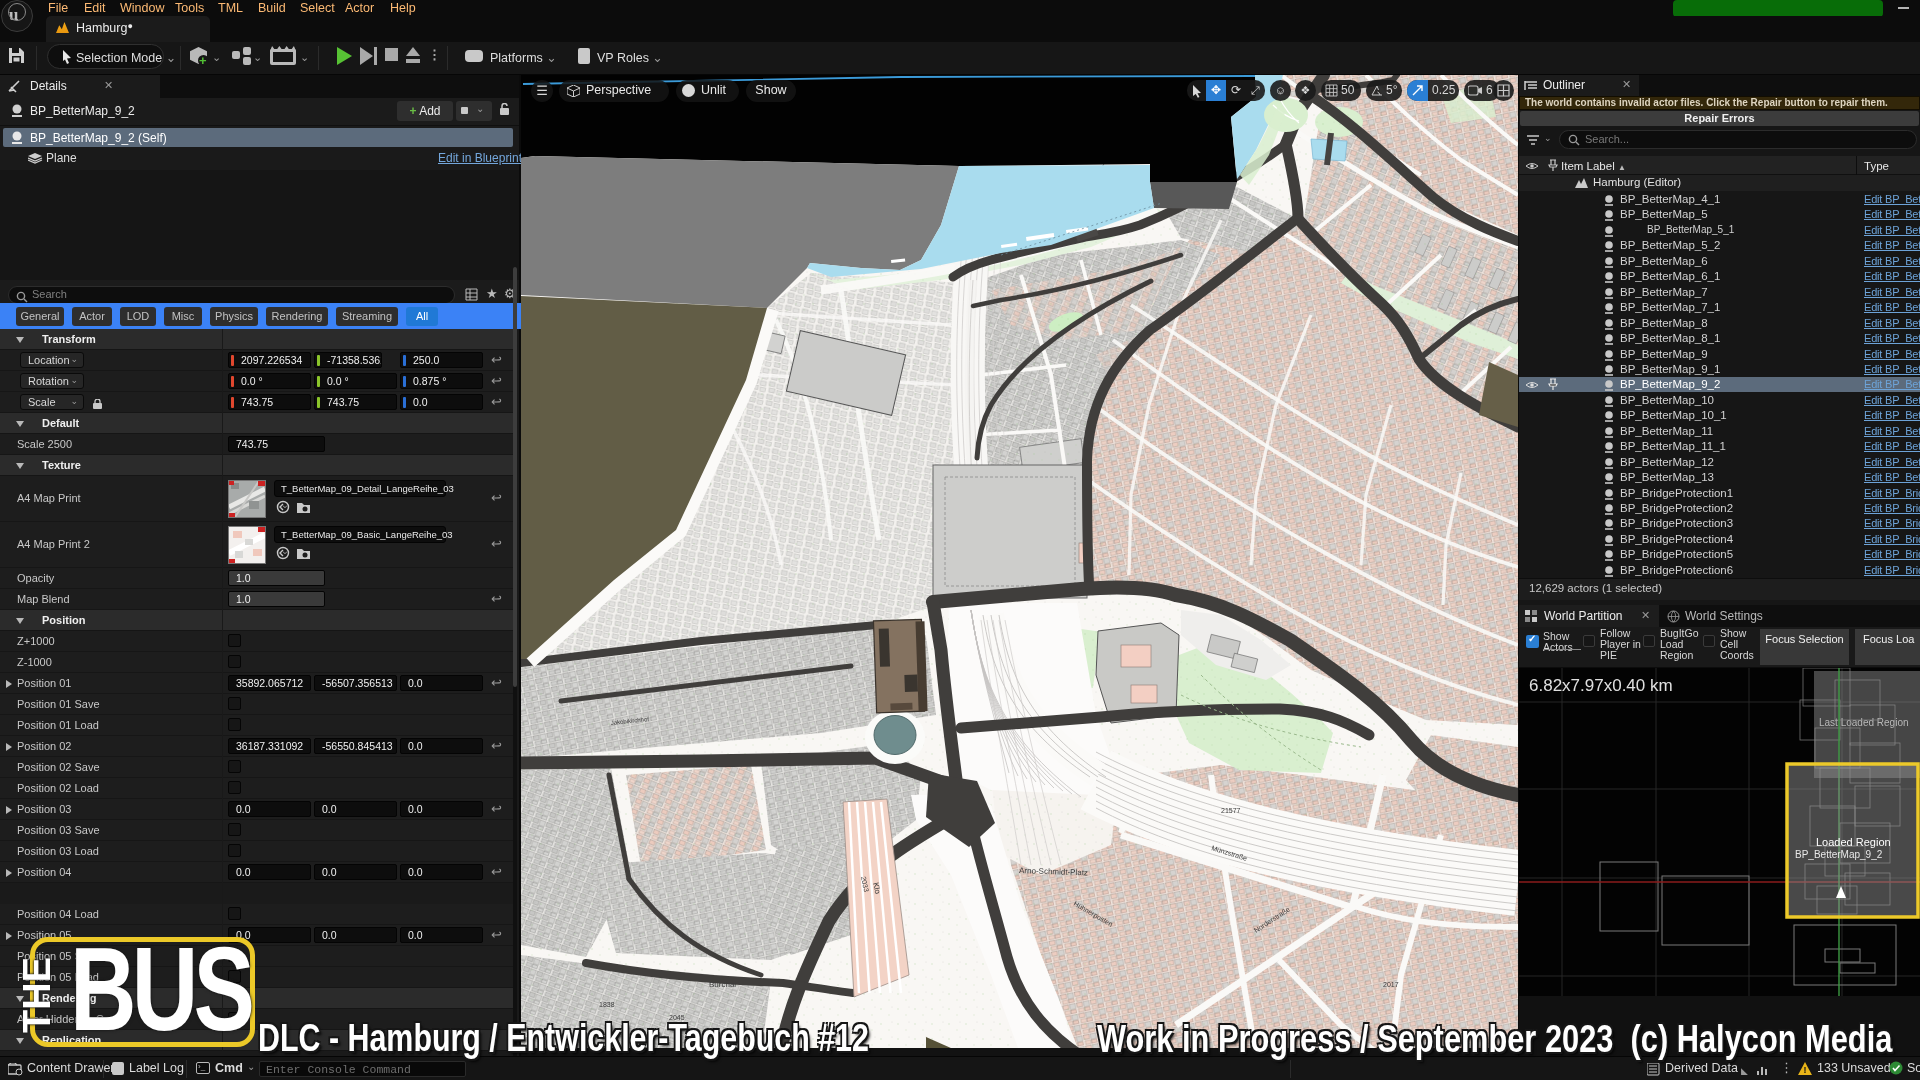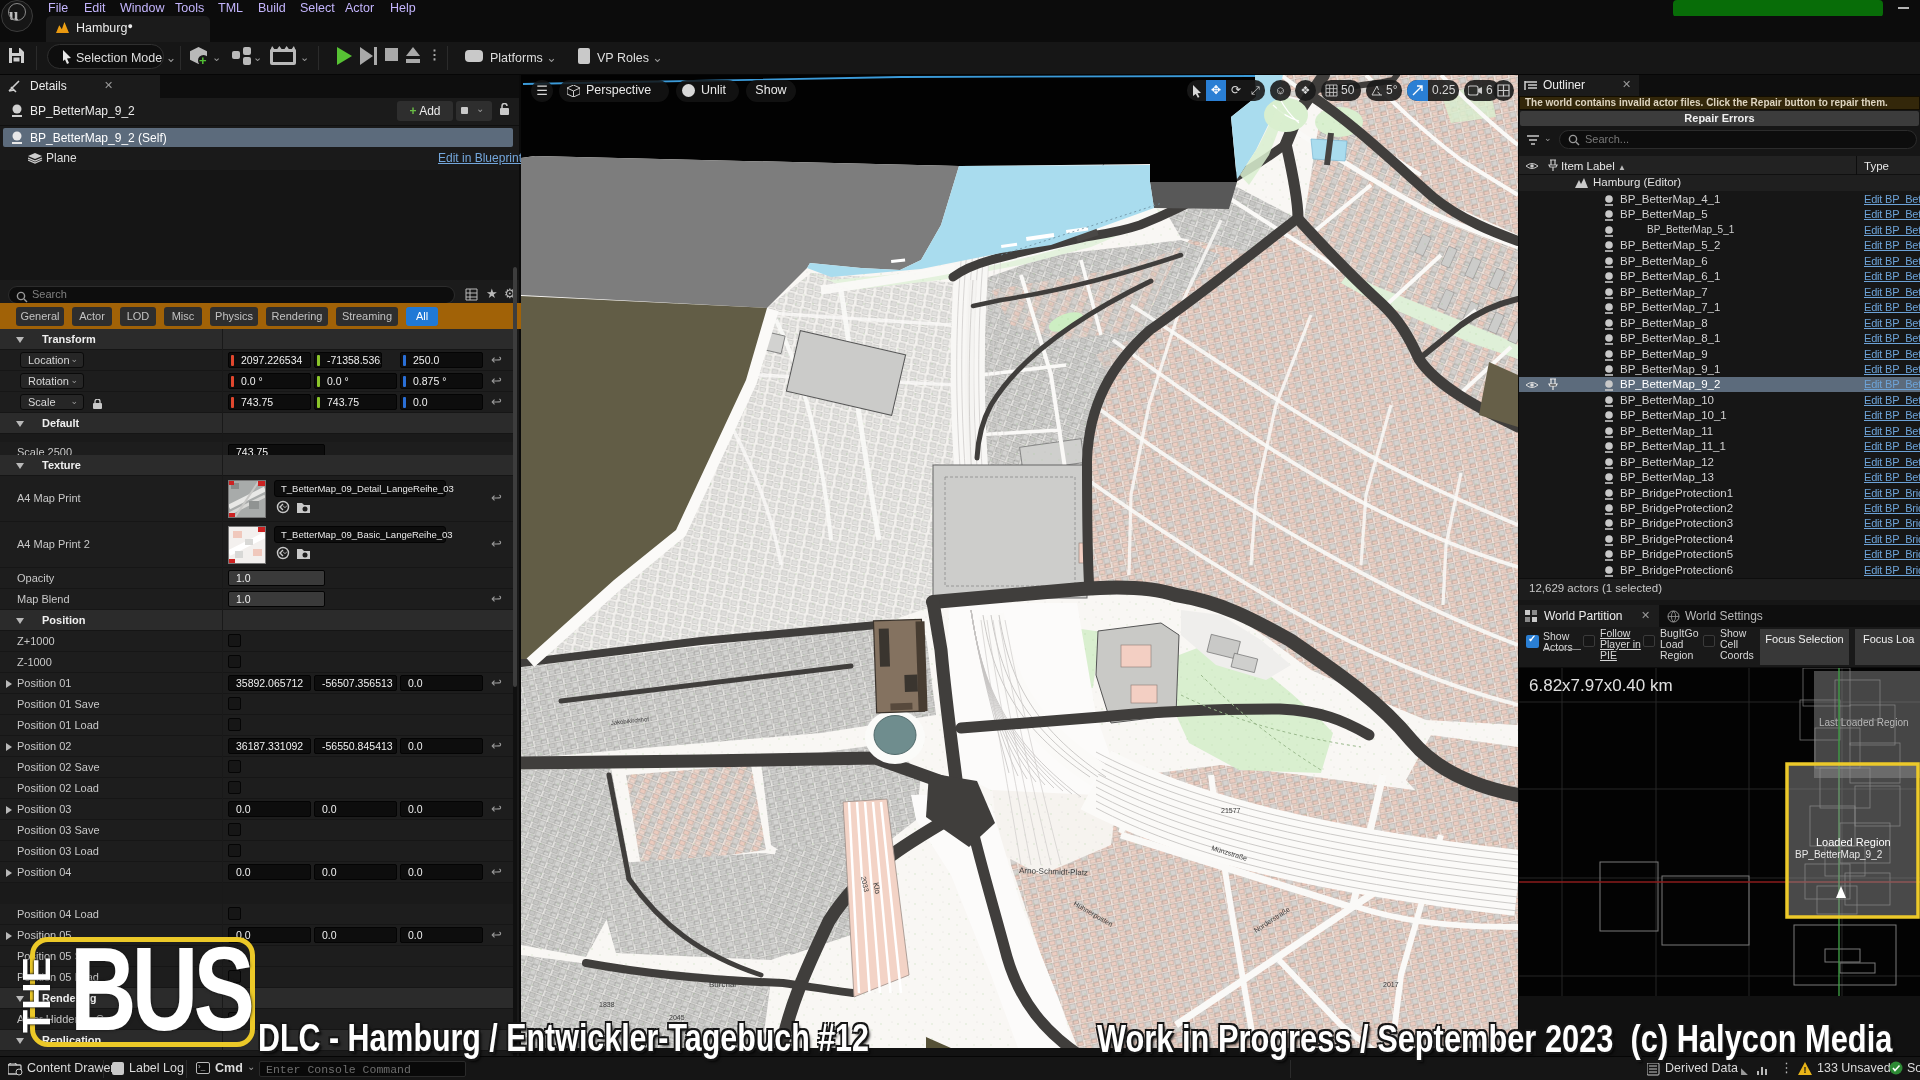--- a/index.html
+++ b/index.html
@@ -2,21 +2,21 @@
 <html><head>
 <meta charset="utf-8">
 <style>
   * { margin:0; padding:0; box-sizing:border-box; }
   html,body { width:1920px; height:1080px; overflow:hidden; background:#0b0b0b;
     font-family:"Liberation Sans", sans-serif; }
   .abs { position:absolute; }
   #root { position:absolute; left:0; top:0; width:1920px; height:1080px; }
   
   #menubar { left:0; top:0; width:1920px; height:16px; background:#0c0c0c; }
-  .menu-item { position:absolute; top:1px; font-size:12.5px; color:#c4b5fd; }
+  .menu-item { position:absolute; top:1px; font-size:12.5px; color:#fdba74; }
   #tabbar { left:0; top:16px; width:1920px; height:26px; background:#0c0c0c; }
   #lvltab { position:absolute; left:46px; top:16px; width:164px; height:26px;
     background:#1b1b1b; border-radius:5px 5px 0 0; color:#ececec; font-size:12.5px; }
   #toolbar { left:0; top:42px; width:1920px; height:33px; background:#161616;
     border-bottom:1px solid #060606; }
   .vsep { position:absolute; top:46px; width:1px; height:24px; background:#2b2b2b; }
   .tbtxt { position:absolute; top:50px; font-size:12.5px; color:#dedede; }
   
   .field { position:absolute; height:16px; background:#0d0d0d; border:1px solid #040404;
     border-radius:2px; color:#f0f0f0; font-size:10.5px; line-height:14px; padding-left:7px;
@@ -152,21 +152,21 @@
           <circle cx="5" cy="5" r="3.6" stroke="#9a9a9a" stroke-width="1.4" fill="none"></circle>
           <path d="M8 8 L11 11" stroke="#9a9a9a" stroke-width="1.4"></path>
         </svg></div>
   <div class="abs" style="left:32px;top:213px;font-size:11px;color:#808080;">Search</div>
   <div class="abs" style="left:465px;top:212px;width:13px;height:13px;"><svg width="13" height="13">
           <path d="M1 1 h11 v11 h-11 z M1 5 h11 M1 9 h11 M5 1 v11" stroke="#b9b9b9" fill="none"></path>
         </svg></div>
   <div class="abs" style="left:486px;top:211px;color:#b9b9b9;font-size:13px;">★</div>
   <div class="abs" style="left:504px;top:211px;color:#b9b9b9;font-size:13px;">⚙</div>
 
-  <div class="abs" id="pills" style="left:0;top:228px;width:613px;height:26px;background:#a16207;">
+  <div class="abs" id="pills" style="left:0;top:228px;width:613px;height:26px;background:#3b82f6;">
         <div style="position:absolute;left:16px;top:4px;width:48px;height:19px;background:#2e2e2e;border-radius:3px;color:#c2c2c2;font-size:11px;text-align:center;line-height:19px;">General</div>
         <div style="position:absolute;left:72px;top:4px;width:40px;height:19px;background:#2e2e2e;border-radius:3px;color:#c2c2c2;font-size:11px;text-align:center;line-height:19px;">Actor</div>
         <div style="position:absolute;left:120px;top:4px;width:36px;height:19px;background:#2e2e2e;border-radius:3px;color:#c2c2c2;font-size:11px;text-align:center;line-height:19px;">LOD</div>
         <div style="position:absolute;left:164px;top:4px;width:38px;height:19px;background:#2e2e2e;border-radius:3px;color:#c2c2c2;font-size:11px;text-align:center;line-height:19px;">Misc</div>
         <div style="position:absolute;left:210px;top:4px;width:48px;height:19px;background:#2e2e2e;border-radius:3px;color:#c2c2c2;font-size:11px;text-align:center;line-height:19px;">Physics</div>
         <div style="position:absolute;left:266px;top:4px;width:62px;height:19px;background:#2e2e2e;border-radius:3px;color:#c2c2c2;font-size:11px;text-align:center;line-height:19px;">Rendering</div>
         <div style="position:absolute;left:336px;top:4px;width:62px;height:19px;background:#2e2e2e;border-radius:3px;color:#c2c2c2;font-size:11px;text-align:center;line-height:19px;">Streaming</div>
         <div style="position:absolute;left:406px;top:4px;width:32px;height:19px;background:#2079d6;border-radius:3px;color:#fff;font-size:11px;text-align:center;line-height:19px;">All</div>
       </div>
   <div class="sechdr" style="top:254px;">Transform</div>
@@ -201,21 +201,21 @@
           </svg></span>
         <div class="field" style="left:228px;top:2px;width:83px;background:#0d0d0d;padding-left:12px;">743.75</div>
         <div class="cbar" style="left:231px;top:5px;background:#e0472e;"></div>
         <div class="field" style="left:314px;top:2px;width:83px;background:#0d0d0d;padding-left:12px;">743.75</div>
         <div class="cbar" style="left:317px;top:5px;background:#8bc52a;"></div>
         <div class="field" style="left:400px;top:2px;width:83px;background:#0d0d0d;padding-left:12px;">0.0</div>
         <div class="cbar" style="left:403px;top:5px;background:#2a6fd6;"></div>
         <span class="reset">↩</span>
       </div>
 <div class="sechdr" style="top:338px;">Default</div>
-<div class="row" style="top:359px;margin-top:8px;">
+<div class="row" style="top:359px;">
         <span class="rowlabel" style="left:17px;top:4px;">Scale 2500</span>
         <div class="field" style="left:228px;top:2px;width:97px;background:#0d0d0d;padding-left:7px;">743.75</div>
       </div>
 <div class="sechdr" style="top:380px;">Texture</div>
 <div class="row" style="top:401px;height:46px;">
 <span class="rowlabel" style="left:17px;top:16px;">A4 Map Print</span>
 <div style="position:absolute;left:228px;top:4px;width:38px;height:38px;background:#fff;border:1px solid #777;"><svg width="36" height="36">
             <rect width="36" height="36" fill="#a8abaa"></rect>
             <path d="M0 26 L36 8" stroke="#e8e8e6" stroke-width="5"></path>
             <path d="M0 33 L36 15" stroke="#d8d8d6" stroke-width="3"></path>
@@ -880,21 +880,21 @@
         <path d="M1 6.5 h11 M6.5 1 a8 8 0 0 1 0 11 M6.5 1 a8 8 0 0 0 0 11" stroke="#9a9a9a" fill="none" stroke-width=".8"></path>
       </svg>
 <div style="position:absolute;left:166px;top:4px;font-size:12px;color:#b9b9b9;">World Settings</div>
 <div style="position:absolute;left:0;top:22px;width:401px;height:41px;background:#191919;border-bottom:1px solid #0c0c0c;"></div>
 <div style="position:absolute;left:7px;top:30px;width:13px;height:13px;background:#2a7fd4;border-radius:2px;">
         <span style="position:absolute;left:2px;top:-2px;color:#fff;font-size:10px;font-weight:bold;">✓</span>
       </div>
 <div style="position:absolute;left:24px;top:26px;font-size:10.5px;color:#d8d8d8;line-height:11px;">Show<br>Actors</div>
 <div style="position:absolute;left:24px;top:44px;width:38px;height:1px;background:#8a8a8a;"></div>
 <div style="position:absolute;left:64px;top:30px;width:12px;height:12px;background:#161616;border:1px solid #3a3a3a;border-radius:2px;"></div>
-<div style="position:absolute;left:81px;top:23px;font-size:10.5px;color:#d8d8d8;line-height:11px;text-decoration:underline;">Follow<br>Player in<br>PIE</div>
+<div style="position:absolute;left:81px;top:23px;font-size:10.5px;color:#d8d8d8;line-height:11px;">Follow<br>Player in<br>PIE</div>
 <div style="position:absolute;left:124px;top:30px;width:12px;height:12px;background:#161616;border:1px solid #3a3a3a;border-radius:2px;"></div>
 <div style="position:absolute;left:141px;top:23px;font-size:10.5px;color:#d8d8d8;line-height:11px;">BugItGo<br>Load<br>Region</div>
 <div style="position:absolute;left:184px;top:30px;width:12px;height:12px;background:#161616;border:1px solid #3a3a3a;border-radius:2px;"></div>
 <div style="position:absolute;left:201px;top:23px;font-size:10.5px;color:#d8d8d8;line-height:11px;">Show<br>Cell<br>Coords</div>
 <div style="position:absolute;left:241px;top:24px;width:89px;height:36px;background:#383838;color:#f0f0f0;font-size:11px;text-align:center;line-height:20px;">Focus Selection</div>
 <div style="position:absolute;left:336px;top:24px;width:65px;height:36px;background:#383838;color:#f0f0f0;font-size:11px;text-align:left;padding-left:8px;line-height:20px;">Focus Loa</div>
 <div style="position:absolute;left:0;top:63px;width:401px;height:328px;background:#030303;overflow:hidden;">
 <svg width="401" height="388" style="position:absolute;left:0;top:0;">
           <line x1="43" y1="0" x2="43" y2="388" stroke="#272727"></line>
           <line x1="137" y1="0" x2="137" y2="388" stroke="#272727"></line>

